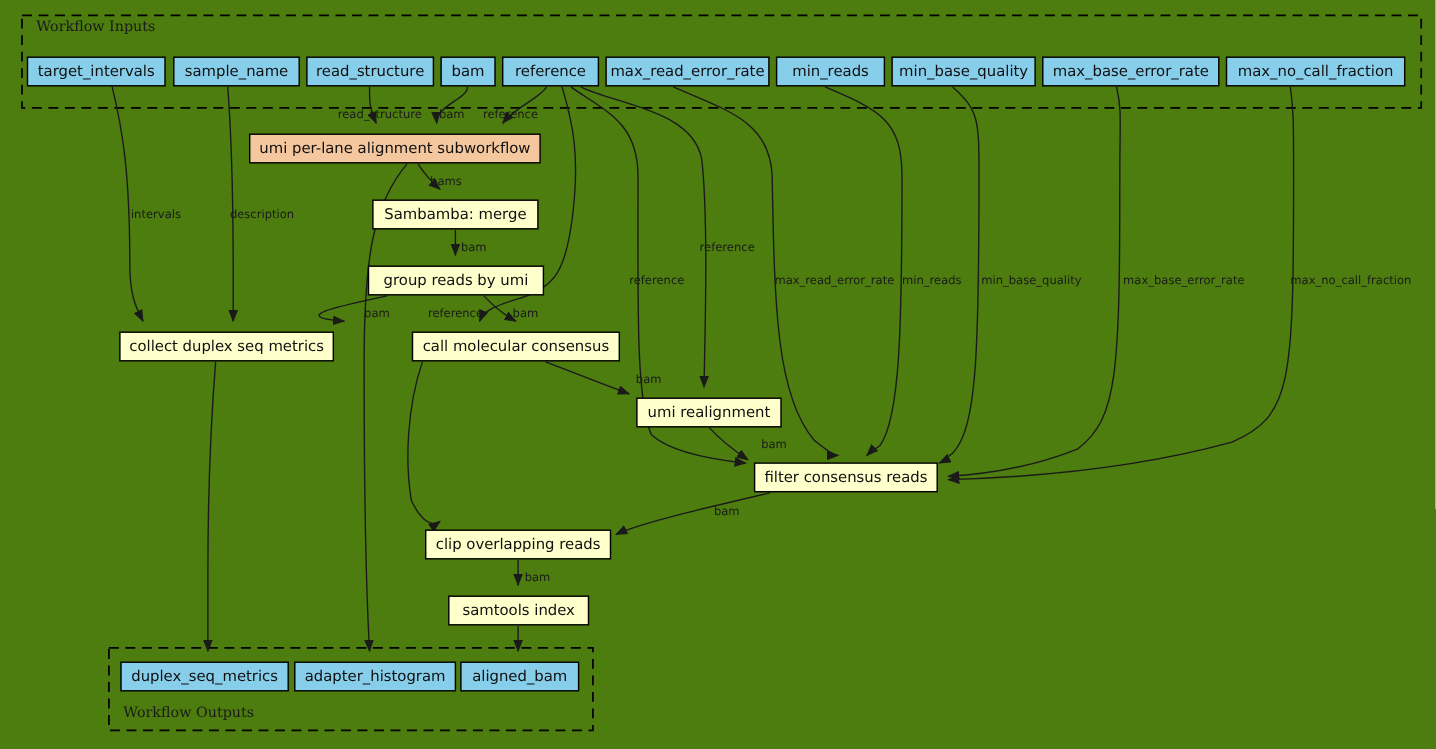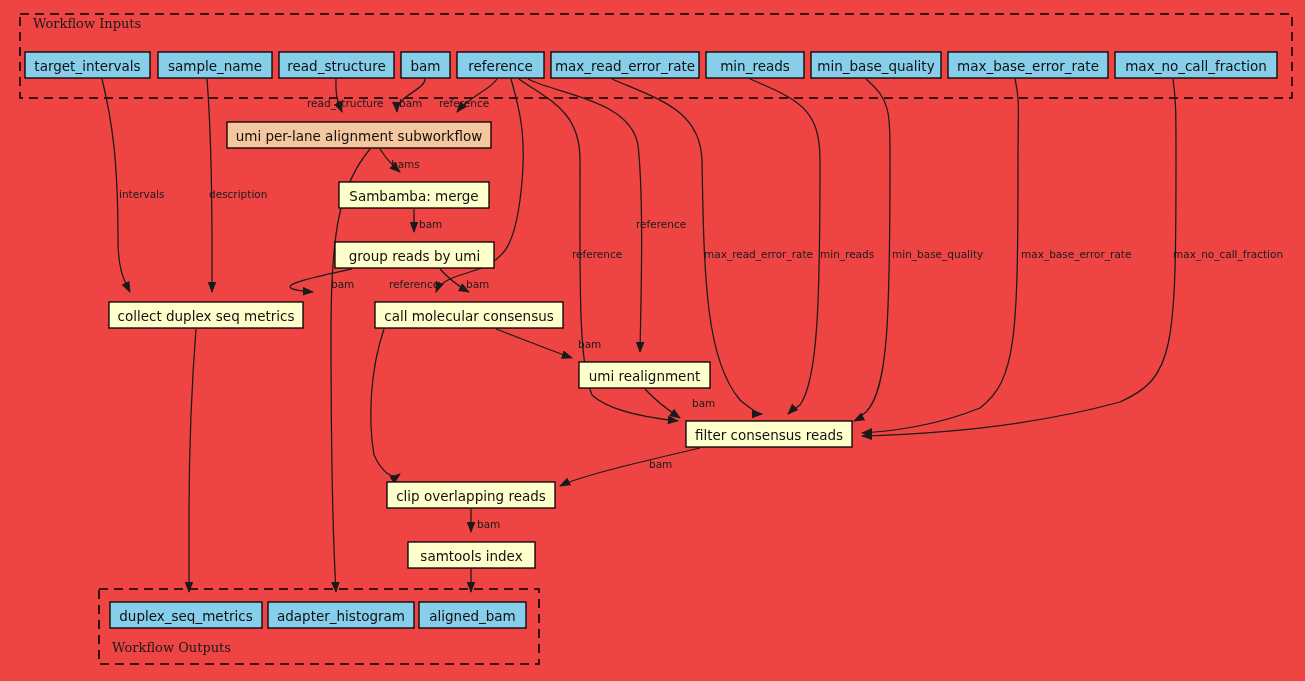--- a/index.html
+++ b/index.html
@@ -60,21 +60,21 @@
   .edge-label {
     font-family: "DejaVu Sans", sans-serif;
     font-size: 10.5px;
     fill: #1a1a1a;
     dominant-baseline: middle;
   }
 </style>
 </head>
 <body style="background: rgb(237, 237, 237);">
 
-<div id="diagram-root" style="background: #ef4444;">
+<div id="diagram-root" style="background: #4d7c0f;">
   <svg id="graph" viewBox="0 0 1305 681">
     <defs>
       <marker id="arrowhead" markerWidth="9" markerHeight="7" refX="8.2" refY="3.5" orient="auto" markerUnits="strokeWidth">
         <polygon points="0 0, 9 3.5, 0 7" fill="#1a1a1a"></polygon>
       </marker>
     </defs>
     <g id="clusters-layer">
         <g>
           <rect x="20" y="14" width="1272" height="84" class="cluster-box"></rect>
           <text x="33" y="28" class="cluster-label">Workflow Inputs</text>

